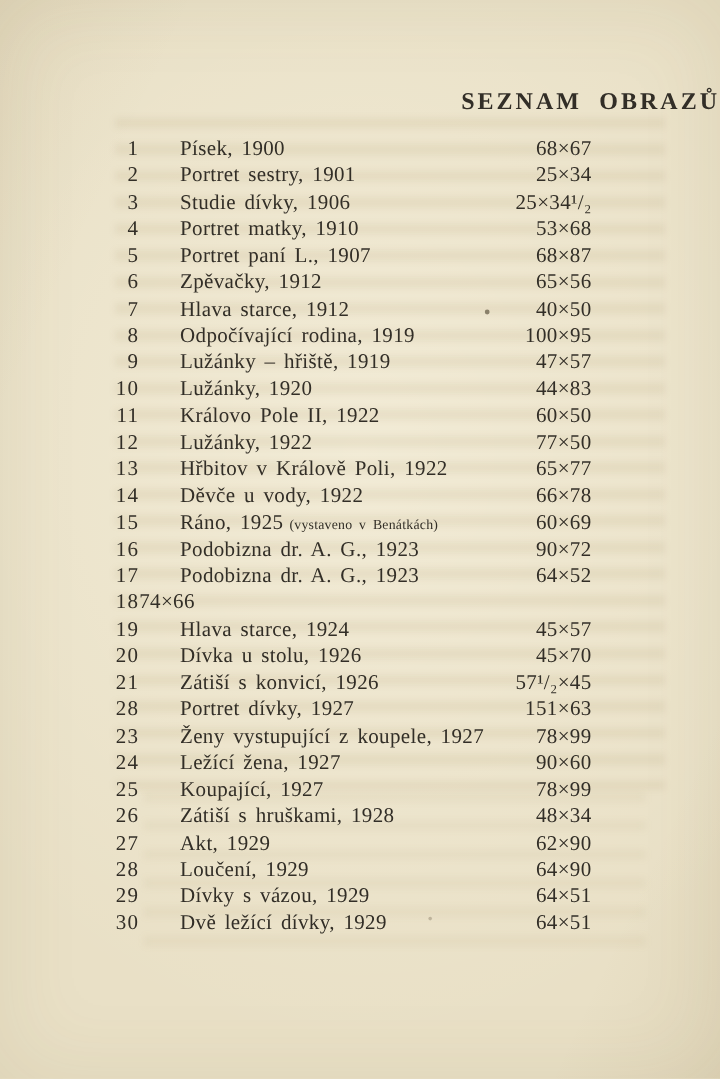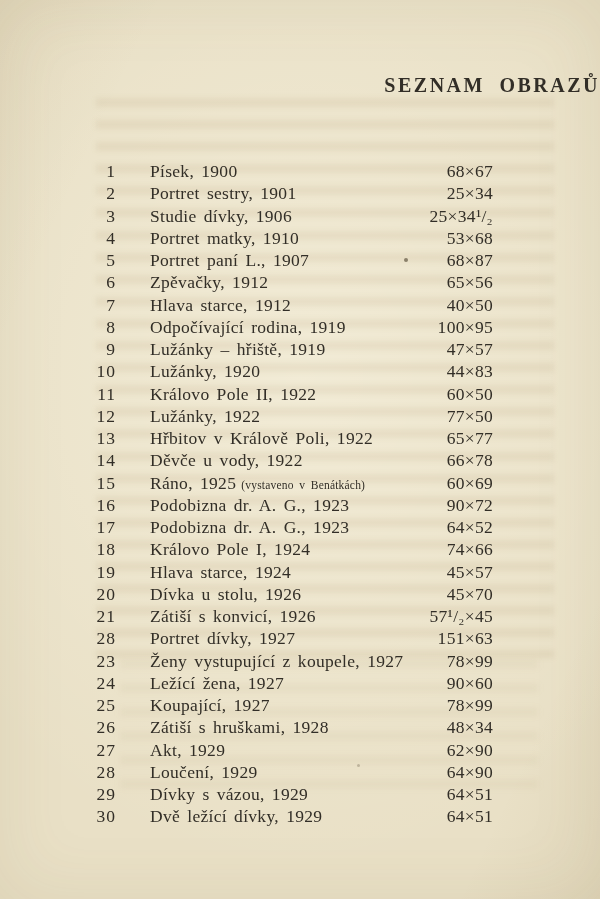--- a/index.html
+++ b/index.html
@@ -44,21 +44,21 @@
     position: absolute; top: 112px; left: 78px; width: 415px;
     font-size: 17.5px;
   }
   .row {
     display: flex; align-items: baseline;
     height: 22.25px; line-height: 22.25px; white-space: nowrap;
   }
   .num   { width: 38px; text-align: right; letter-spacing: 1px; }
   .t     { flex: 1; padding-left: 34px; letter-spacing: .3px; word-spacing: 2.5px; }
   .note  { font-size: 11.5px; margin-left: 5px; letter-spacing: .2px; }
-  .dims  { text-align: center; letter-spacing: .3px; margin-top: 48px; }
+  .dims  { text-align: center; letter-spacing: .3px; }
 </style>
 </head>
 <body>
 
 <div class="paper"></div>
 <div class="ghost"></div>
 <div class="ghost2"></div>
 <i class="speck" style="left:404px; top:258px; width:4px; height:4px;"></i>
 <i class="speck" style="left:357px; top:764px; width:3px; height:3px; opacity:.45;"></i>
 
@@ -162,21 +162,20 @@
   </div>
 
   <div class="row">
     <span class="num">17</span>
     <span class="t"><span class="tt">Podobizna dr. A. G., 1923</span></span>
     <span class="dims">64×52</span>
   </div>
 
   <div class="row">
     <span class="num">18</span>
-    <span class="t"><span class="tt">Královo Pole I, 1924</span></span>
     <span class="dims">74×66</span>
   </div>
 
   <div class="row">
     <span class="num">19</span>
     <span class="t"><span class="tt">Hlava starce, 1924</span></span>
     <span class="dims">45×57</span>
   </div>
 
   <div class="row">

